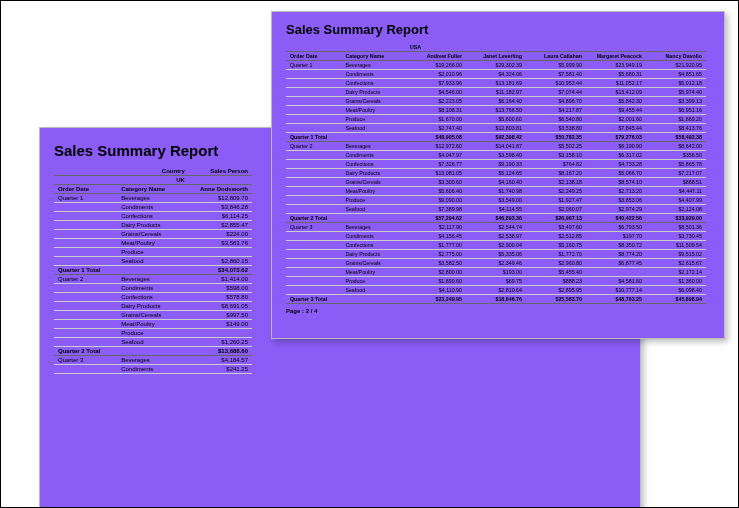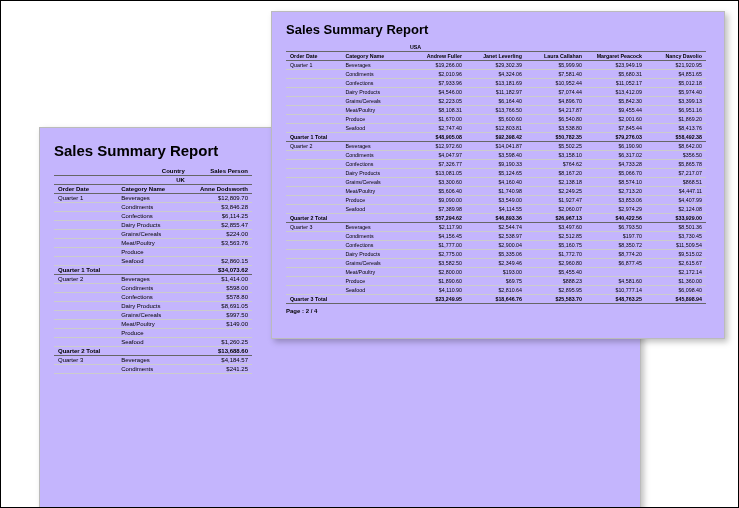--- a/index.html
+++ b/index.html
@@ -1,17 +1,17 @@
 <!DOCTYPE html>
 <html><head>
 <meta charset="utf-8">
 <style>
   html,body{margin:0;padding:0;background:#fff;font-family:Arial,Helvetica,sans-serif;color:#000}
   .stage{position:relative;width:739px;height:508px;border:1px solid #000;box-sizing:border-box;overflow:hidden}
-  .page{position:absolute;background:#c4b5fd;border:1px solid #bbb;box-shadow:3px 3px 6px rgba(0,0,0,0.25)}
+  .page{position:absolute;background:#8b5cf6;border:1px solid #bbb;box-shadow:3px 3px 6px rgba(0,0,0,0.25)}
   .page-back{left:38px;top:126px;width:600px;height:420px;z-index:1}
   .page-front{left:270px;top:10px;width:452px;height:326px;z-index:2}
   .title{font-weight:bold}
   .page-back .title{font-size:15px;margin:14px 0 8px 14px}
   .page-front .title{font-size:13px;margin:10px 0 6px 14px}
   table{border-collapse:collapse}
   td,th{padding:1px 4px;white-space:nowrap;overflow:hidden;text-overflow:clip}
   .hdr td{font-weight:bold;border-bottom:1px solid #666}
   .country-row td{font-weight:bold;border-bottom:1px solid #666}
   .row td{border-bottom:1px solid #ccc}

